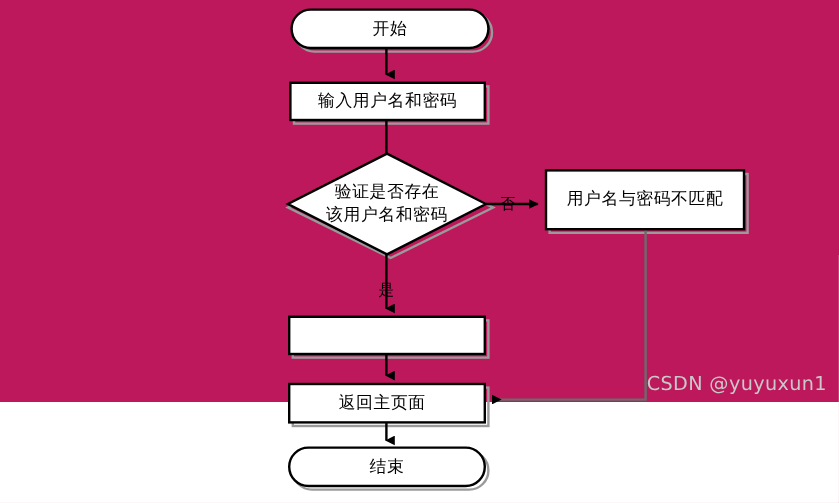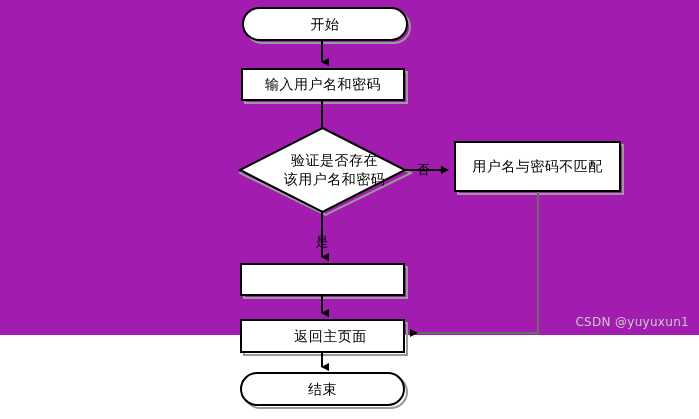--- a/index.html
+++ b/index.html
@@ -10,21 +10,21 @@
   body {
     width: 699px;
     height: 419px;
     font-family: "DejaVu Sans", "Liberation Sans", sans-serif;
     overflow: hidden;
   }
   #diagram-root {
     position: relative;
     width: 699px;
     height: 335px;
-    background: #a21caf;
+    background: #be185d;
   }
   svg#flow-svg {
     position: absolute;
     left: 0;
     top: 0;
     width: 699px;
     height: 419px;
   }
   .node-label {
     position: absolute;
@@ -47,21 +47,21 @@
     font-size: 13px;
     color: #000000;
     text-align: center;
     white-space: nowrap;
   }
   #watermark {
     position: absolute;
     right: 10px;
     bottom: 6px;
     font-family: "DejaVu Sans", "Liberation Sans", sans-serif;
-    font-size: 12px;
+    font-size: 16px;
     color: #c9c9c9;
     letter-spacing: 0.3px;
     white-space: nowrap;
   }
 </style>
 </head>
 <body>
 
 <div id="diagram-root">
 
@@ -110,31 +110,31 @@
   </svg>
 
   <div class="node-label" style="left:243px; top:8px; width:164px; height:32px;">
     <span>开始</span>
   </div>
 
   <div class="node-label" style="left:242px; top:69px; width:162px; height:31px;font-family:Liberation Serif, serif;">
     <span>输入用户名和密码</span>
   </div>
 
-  <div class="node-label" style="left:252px; top:128px; width:165px; height:84px;">
+  <div class="node-label" style="left:240px; top:128px; width:165px; height:84px;">
     <span>验证是否存在</span>
     <span>该用户名和密码</span>
   </div>
 
   <div class="node-label" style="left:455px; top:142px; width:165px; height:49px;">
     <span>用户名与密码不匹配</span>
   </div>
 
 
-  <div class="node-label" style="left:249px; top:320px; width:163px; height:32px;border-radius:16px;">
+  <div class="node-label" style="left:237px; top:320px; width:163px; height:32px;border-radius:16px;">
     <span>返回主页面</span>
   </div>
 
   <div class="node-label" style="left:241px; top:373px; width:163px; height:32px;">
     <span>结束</span>
   </div>
 
   <div class="edge-label" style="left:414px; top:161px; width:18px;">否</div>
   <div class="edge-label" style="left:313px; top:233px; width:18px;">是</div>
 

